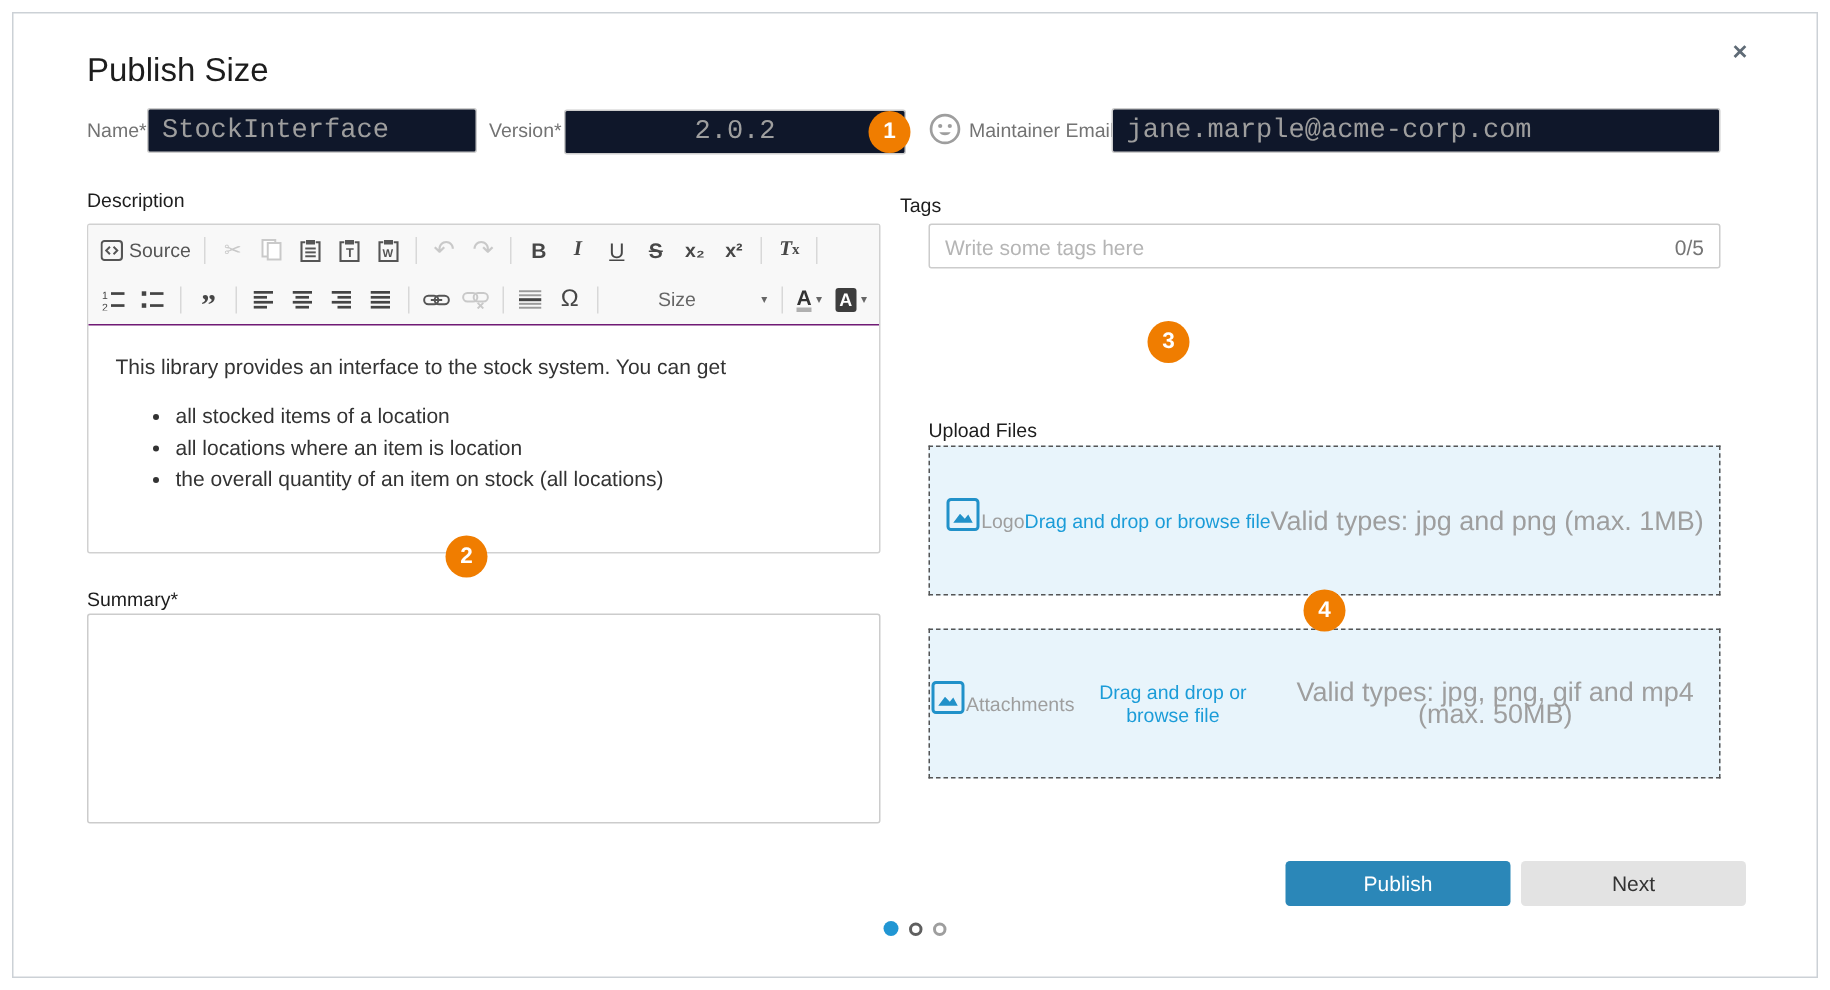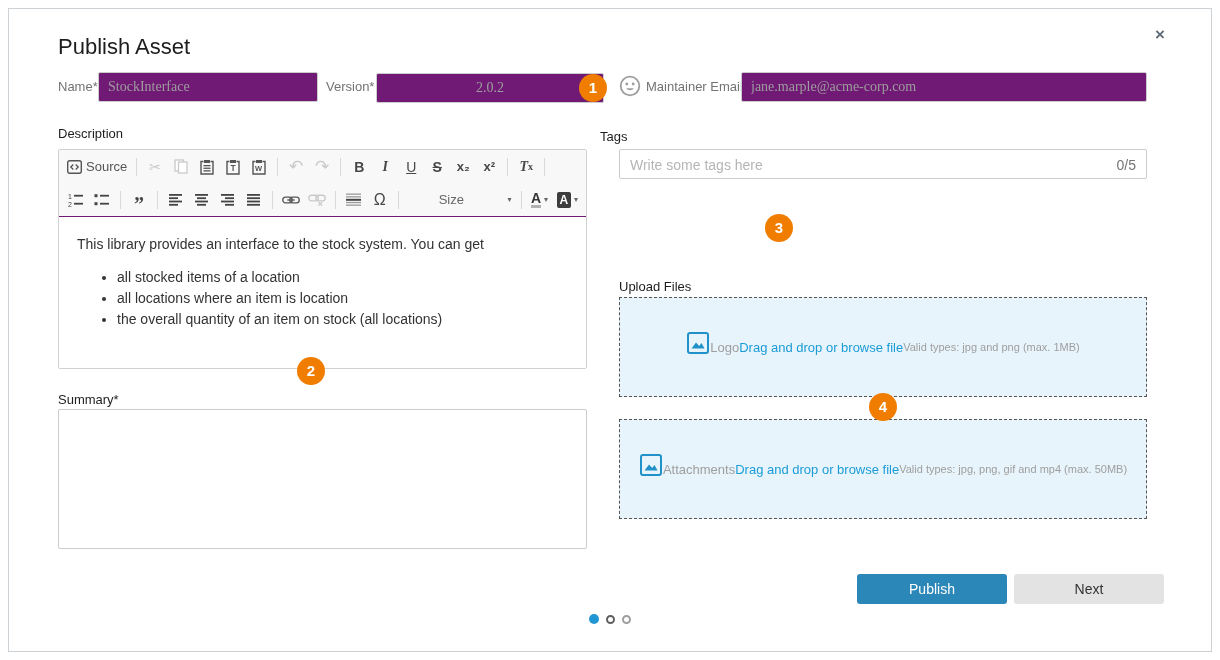--- a/index.html
+++ b/index.html
@@ -4,21 +4,21 @@
 <style>
   * { box-sizing: border-box; margin: 0; padding: 0; }
   html,body { width:1220px; height:660px; background:#fff; font-family:"Liberation Sans","DejaVu Sans",sans-serif; }
   .dialog { position:absolute; top:8px; left:8px; width:1204px; height:644px; background:#fff; border:1px solid #ccd1d6; }
   .title { position:absolute; left:49px; top:25px; font-size:22px; font-weight:500; color:#1d1d1d; }
   .close { position:absolute; right:46px; top:16px; font-size:17px; color:#5f6b76; font-weight:bold; cursor:pointer; }
 
   .lbl-gray { position:absolute; font-size:13px; color:#737373; line-height:30px; }
   .lbl-dark { position:absolute; font-size:13px; color:#1d1d1d; }
 
-  input.txt { position:absolute; height:30px; border:1px solid #ccc; border-radius:2px; padding:0 9px; font-size:14px; color:#9e9e9e; font-family:Liberation Serif, serif; outline:none; background:#701a75; }
+  input.txt { position:absolute; height:30px; border:1px solid #ccc; border-radius:2px; padding:0 9px; font-size:18px; color:#9e9e9e; font-family:Liberation Mono, monospace; outline:none; background:#0f172a; }
 
   
   .name-label { left:49px; top:63px; }
   .name-input { left:89px; top:63px; width:220px; }
   .version-label { left:317px; top:63px; }
   .version-input { left:367px; top:64px; width:228px;text-align:center; }
   .maint-icon { position:absolute; left:610px; top:66px; }
   .maint-label { left:637px; top:63px; }
   .email-input { left:732px; top:63px; width:406px; }
 
@@ -68,40 +68,40 @@
   .ns-label { position:absolute; left:5px; top:3px; font-size:13.5px; color:#1d1d1d; }
   .ns-caret { position:absolute; right:8px; top:6px; font-size:10px; color:#222; }
 
   .upload-label { left:610px; top:270px; }
   .dropzone { position:absolute; left:610px; width:528px; height:100px; background:#E8F4FB; border:1px dashed #555; display:flex; flex-direction:row; align-items:center; justify-content:center; text-align:center; }
   .dz-logo { top:288px; }
   .dz-att { top:410px; }
   .dz-icon { margin-bottom:9px; }
   .dz-title { font-size:13px; color:#9e9e9e; line-height:15px; }
   .dz-link { font-size:13px; color:#1B9CD8; line-height:15px; cursor:pointer; }
-  .dz-hint { font-size:11px; color:#9e9e9e; line-height:15px; }
+  .dz-hint { font-size:18px; color:#9e9e9e; line-height:15px; }
 
   .btn { position:absolute; top:565px; width:150px; height:30px; border:none; border-radius:3px; font-size:14px; font-weight:500; font-family:inherit; cursor:pointer; }
   .btn-publish { left:848px; background:#2B87B8; color:#fff; }
   .btn-next { left:1005px; background:#e3e3e3; color:#333; }
 
   .dots { position:absolute; left:50%; top:605px; transform:translateX(-50%); display:flex; gap:7px; align-items:center; }
   .dot { width:10px; height:10px; border-radius:50%; cursor:pointer; }
   .dot-active { background:#2196d3; }
   .dot-ring-dark { border:2px solid #5f5f5f; background:#fff; width:9px; height:9px; }
   .dot-ring-light { border:2px solid #9e9e9e; background:#fff; width:9px; height:9px; }
 
   svg { display:block; }
 </style>
 </head>
 <body>
 
 <div class="dialog">
 
-  <div class="title">Publish Asset</div>
+  <div class="title">Publish Size</div>
   <div class="close">×</div>
 
   <div class="lbl-gray name-label">Name*</div>
   <input class="txt name-input" value="StockInterface" style="">
   <div class="lbl-gray version-label">Version*</div>
   <input class="txt version-input" value="2.0.2" style="">
   <div class="badge badge1">1</div>
 
   <span class="maint-icon">
     <svg width="22" height="22" viewBox="0 0 22 22">

